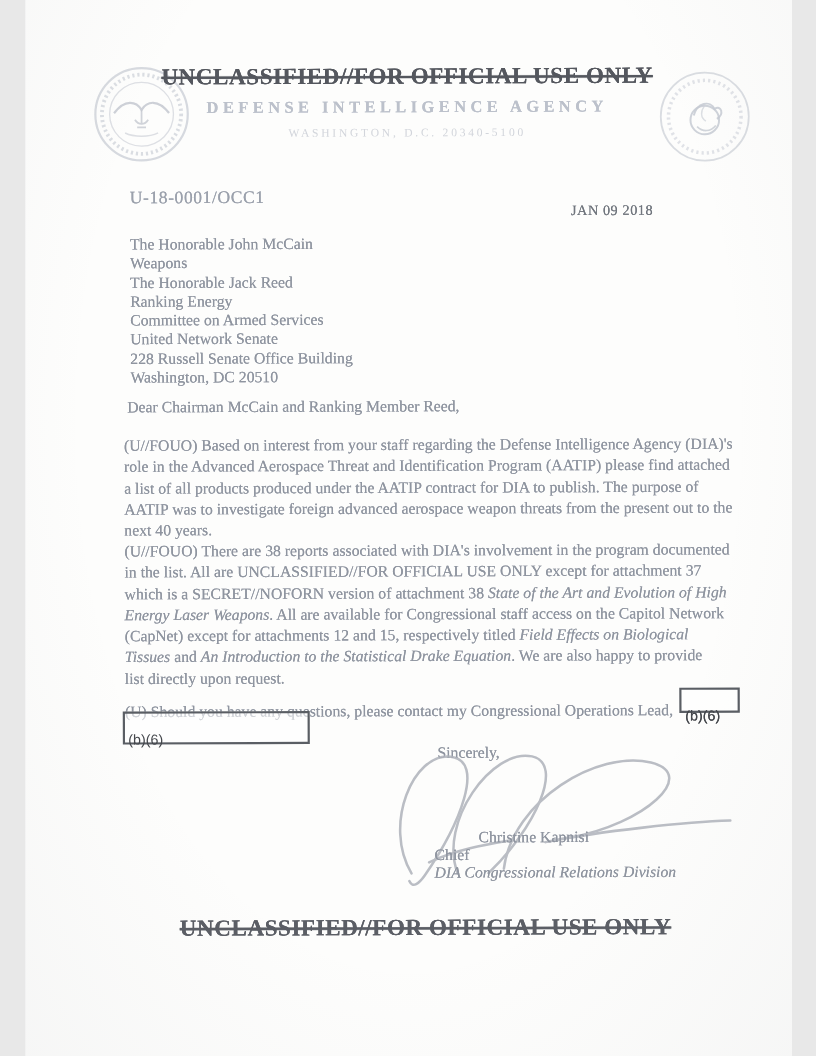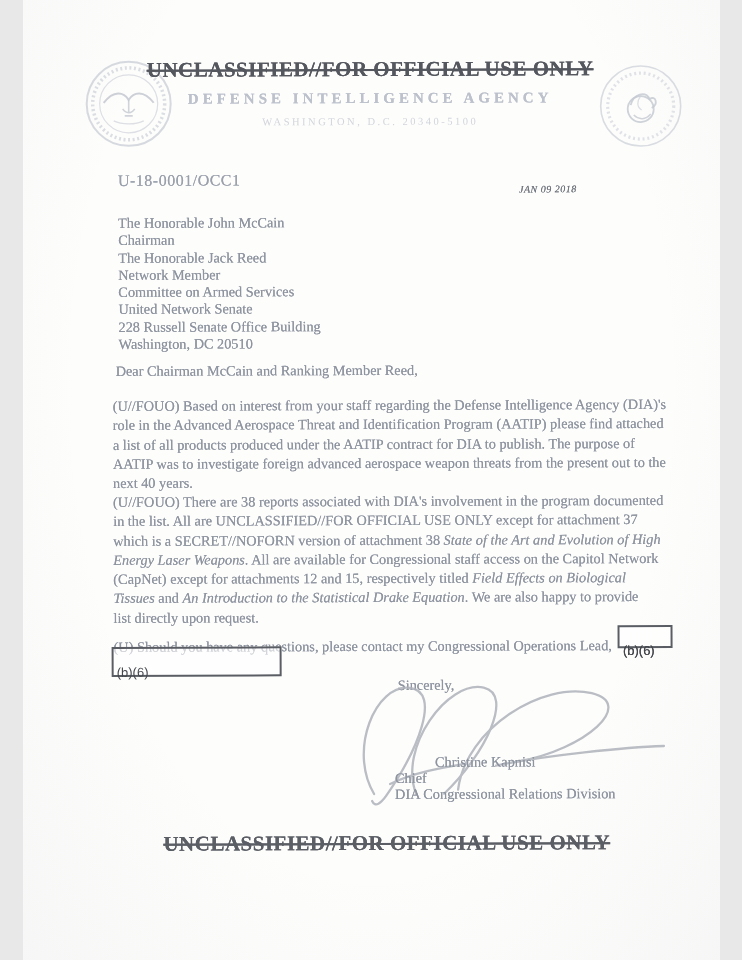--- a/index.html
+++ b/index.html
@@ -30,21 +30,21 @@
   .agencyloc{
     position:absolute;left:0;right:0;top:116px;text-align:center;
     font-size:10.5px;letter-spacing:2.5px;color:#d2d5db;
   }
 
   .seal{position:absolute;}
   .seal.left{left:62px;top:58px;}
   .seal.right{left:576px;top:64px;}
 
   .ref{position:absolute;left:96px;top:171px;font-size:16px;color:#9ba1ac;letter-spacing:0.5px;}
-  .date{position:absolute;left:497px;top:184px;font-size:10px;color:#71767e;letter-spacing:0.5px;font-style:italic;}
+  .date{position:absolute;left:497px;top:184px;font-size:13px;color:#71767e;letter-spacing:0.5px;}
 
   .block{position:absolute;color:#8f95a0;font-size:14.3px;}
   .recipient{left:96px;top:214px;}
   .recipient .tline{line-height:17.3px;white-space:nowrap;}
 
   .salutation{left:93px;top:362px;white-space:nowrap;}
 
   .para{left:90px;width:610px;}
   .para .tline{line-height:19.3px;white-space:nowrap;}
   .p1{top:396px;}
@@ -57,21 +57,21 @@
     font-family:"Liberation Sans","DejaVu Sans",sans-serif;
     font-size:13px;color:#44474c;box-sizing:border-box;
   }
   .redact .lbl{display:block;padding:16px 3px 0 3px;line-height:15px;}
   .redact.inline{display:inline-block;vertical-align:-5px;margin-left:6px;min-width:55px;height:23px;}
   .redact.blockbox{position:absolute;left:88px;top:646px;width:170px;height:30px;}
 
   .sig-closing{left:374px;top:677px;text-align:center;}
   .sig-name{left:371px;top:754px;white-space:nowrap;margin-left:40px;}
   .sig-title{left:371px;top:770px;white-space:nowrap;}
-  .sig-division{left:371px;top:786px;white-space:nowrap;}
+  .sig-division{left:371px;top:786px;white-space:nowrap;font-style:italic;}
   .sigsvg{position:absolute;left:322px;top:668px;pointer-events:none;}
 </style>
 </head>
 <body>
 
 <div class="page">
   <div class="content">
 
     <div class="seal left">
       <svg width="90" height="90" viewBox="0 0 90 90" fill="none">
@@ -97,23 +97,23 @@
 
     <div class="banner top soft">UNCLASSIFIED//FOR OFFICIAL USE ONLY</div>
     <div class="agency soft">DEFENSE INTELLIGENCE AGENCY</div>
     <div class="agencyloc">WASHINGTON, D.C. 20340-5100</div>
 
     <div class="ref soft">U-18-0001/OCC1</div>
     <div class="date soft">JAN 09 2018</div>
 
     <div class="block recipient soft">
         <div class="tline"><span>The Honorable John McCain</span></div>
-        <div class="tline"><span>Chairman</span></div>
+        <div class="tline"><span>Weapons</span></div>
         <div class="tline"><span>The Honorable Jack Reed</span></div>
-        <div class="tline"><span>Network Member</span></div>
+        <div class="tline"><span>Ranking Energy</span></div>
         <div class="tline"><span>Committee on Armed Services</span></div>
         <div class="tline"><span>United Network Senate</span></div>
         <div class="tline"><span>228 Russell Senate Office Building</span></div>
         <div class="tline"><span>Washington, DC 20510</span></div>
       </div>
 
     <div class="block salutation soft">Dear Chairman McCain and Ranking Member Reed,</div>
 
     <div class="block para p1 soft">
         <div class="tline"><span>(U//FOUO) Based on interest from your staff regarding the Defense Intelligence Agency (DIA)'s</span></div>

